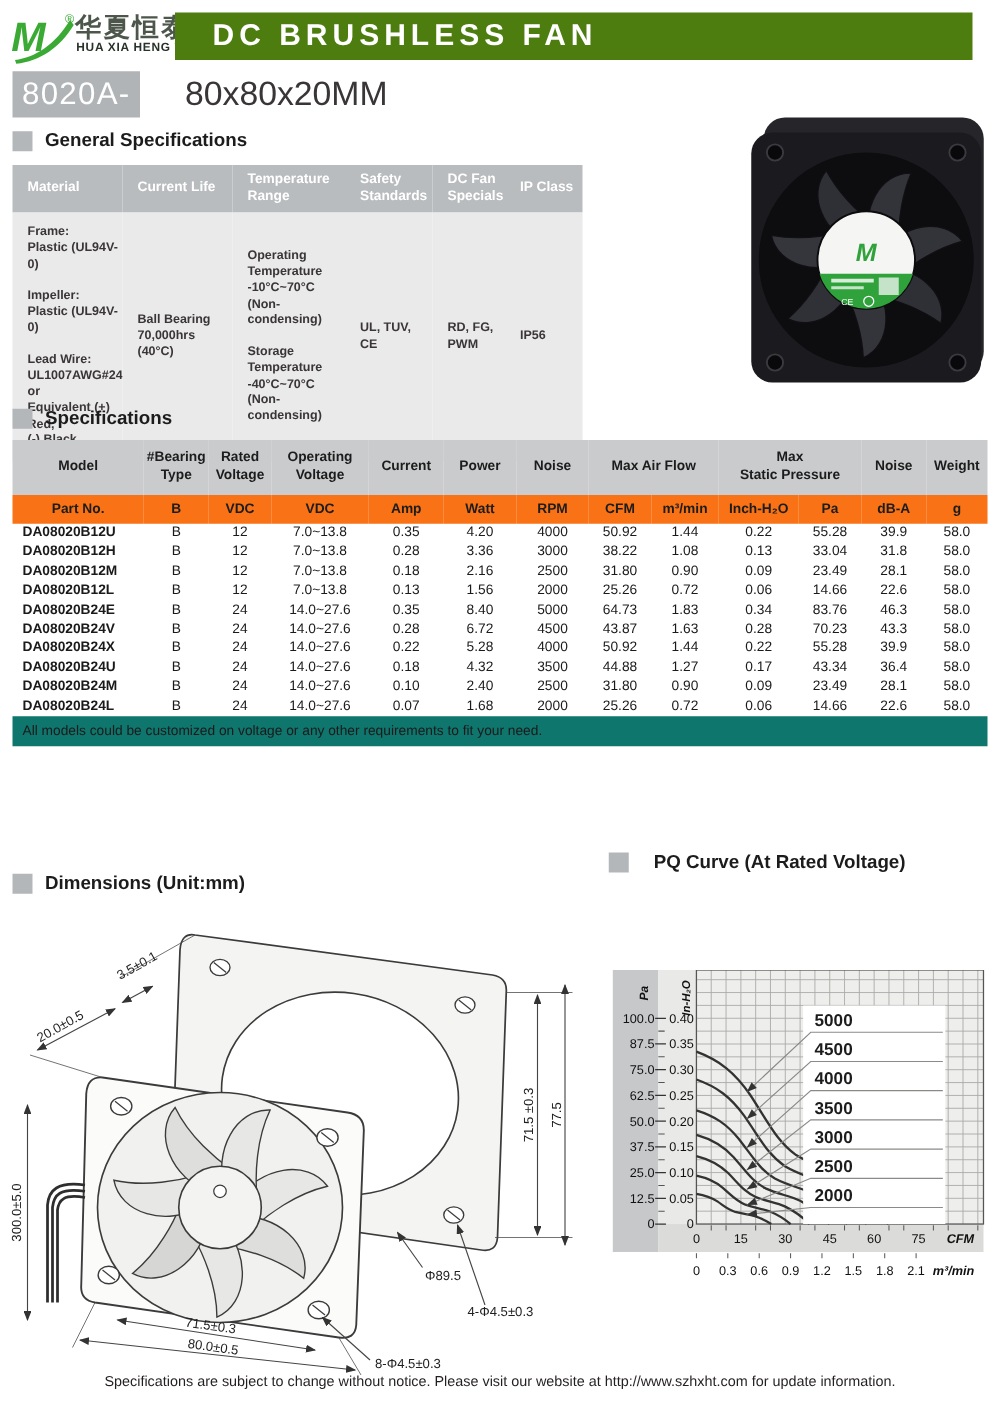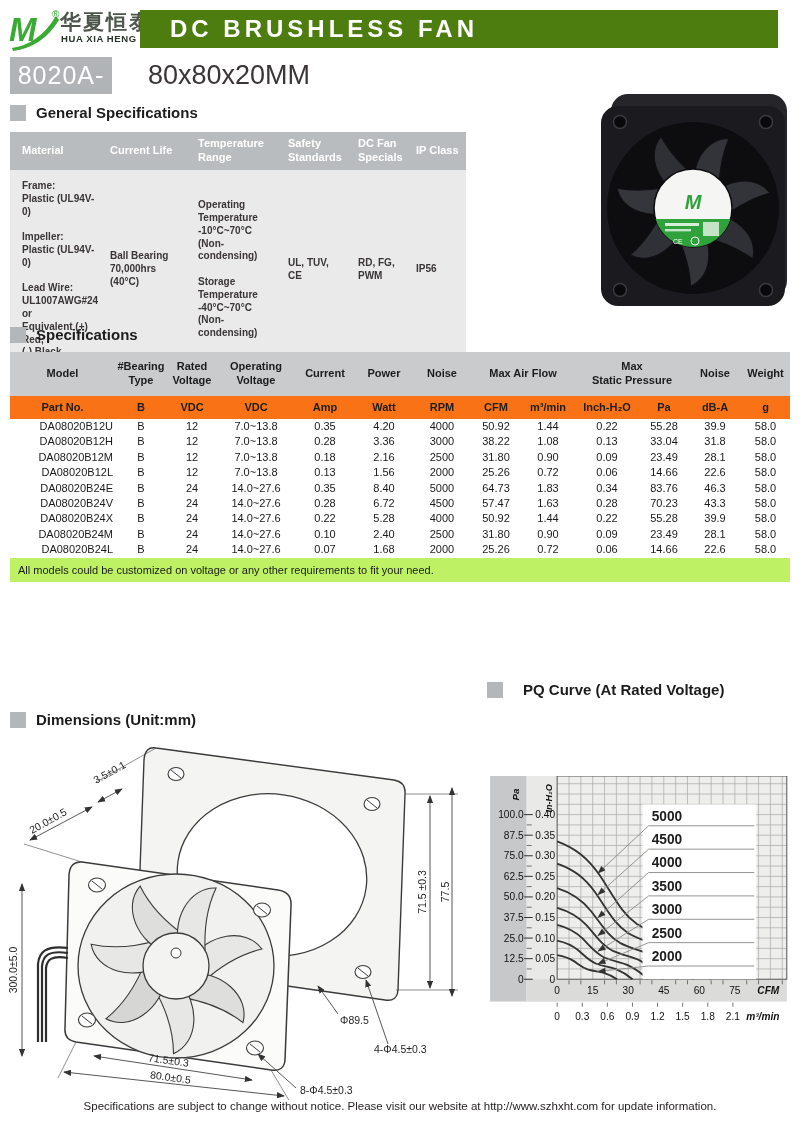--- a/index.html
+++ b/index.html
@@ -25,22 +25,22 @@
                 padding:4px 4px 4px 12px;min-height:30px;display:flex;align-items:center;line-height:1.25;}
   .gen-table .c{background:#eaeaeb;color:#3a3536;font-size:10px;line-height:1.28;
                 padding:10px 6px 10px 12px;white-space:pre-line;min-height:140px;display:flex;align-items:center;font-weight:bold;}
   
   .spec-wrap{position:absolute;left:10px;top:352px;width:780px;}
   table.spec{border-collapse:collapse;width:780px;table-layout:fixed;}
   table.spec th{font-size:11px;font-weight:bold;color:#1c1c1c;white-space:pre-line;line-height:1.25;}
   table.spec thead tr.g th{background:#c9cbcd;height:40px;padding:2px;vertical-align:middle;text-align:center;}
   table.spec thead tr.u th{background:#f97316;height:21px;padding:1px 2px;text-align:center;}
   table.spec tbody td{font-size:11px;color:#1a1a1a;text-align:center;padding:1px 2px;line-height:13.4px;}
-  table.spec tbody td.pn{text-align:right;padding-left:8px;}
-  table.spec tfoot td{background:#bef264;font-size:11px;text-align:left;padding:6px 8px;color:#1a1a1a;}
+  table.spec tbody td.pn{text-align:left;padding-left:8px;font-weight:bold;}
+  table.spec tfoot td{background:#0f766e;font-size:11px;text-align:left;padding:6px 8px;color:#1a1a1a;}
   
   .footer{position:absolute;left:0;top:1100px;width:800px;text-align:center;font-size:11.5px;color:#231f20;}
   svg text{font-family:"Liberation Sans","DejaVu Sans",sans-serif;}
 </style>
 </head>
 <body>
 
 <div class="page">
 
   <svg class="logo-svg" width="56" height="48" viewBox="0 0 56 48">
@@ -257,21 +257,21 @@
             <td>58.0</td>
           </tr>
           <tr>
             <td class="pn">DA08020B24V</td>
             <td>B</td>
             <td>24</td>
             <td>14.0~27.6</td>
             <td>0.28</td>
             <td>6.72</td>
             <td>4500</td>
-            <td>57.47</td>
+            <td>43.87</td>
             <td>1.63</td>
             <td>0.28</td>
             <td>70.23</td>
             <td>43.3</td>
             <td>58.0</td>
           </tr>
           <tr>
             <td class="pn">DA08020B24X</td>
             <td>B</td>
             <td>24</td>
@@ -280,20 +280,35 @@
             <td>5.28</td>
             <td>4000</td>
             <td>50.92</td>
             <td>1.44</td>
             <td>0.22</td>
             <td>55.28</td>
             <td>39.9</td>
             <td>58.0</td>
           </tr>
           <tr>
+            <td class="pn">DA08020B24U</td>
+            <td>B</td>
+            <td>24</td>
+            <td>14.0~27.6</td>
+            <td>0.18</td>
+            <td>4.32</td>
+            <td>3500</td>
+            <td>44.88</td>
+            <td>1.27</td>
+            <td>0.17</td>
+            <td>43.34</td>
+            <td>36.4</td>
+            <td>58.0</td>
+          </tr>
+          <tr>
             <td class="pn">DA08020B24M</td>
             <td>B</td>
             <td>24</td>
             <td>14.0~27.6</td>
             <td>0.10</td>
             <td>2.40</td>
             <td>2500</td>
             <td>31.80</td>
             <td>0.90</td>
             <td>0.09</td>
@@ -318,21 +333,21 @@
           </tr>
         </tbody>
       <tfoot>
         <tr>
             <td colspan="13">All models could be customized on voltage or any other requirements to fit your need.</td>
           </tr>
       </tfoot>
     </table>
   </div>
 
-  <div class="sec" style="left:10px;top:698px;margin-top:13px;">
+  <div class="sec" style="left:10px;top:698px;">
     <div class="bullet"></div>
     <div class="t">Dimensions (Unit:mm)</div>
   </div>
   <svg style="position:absolute;left:0;top:712px;" width="478" height="388" viewBox="0 0 478 388">
     <defs>
       <marker id="arr" markerWidth="9" markerHeight="7" refX="8" refY="3.5" orient="auto">
           <path d="M0,0 L9,3.5 L0,7 Z" fill="#333"></path>
         </marker>
       <marker id="arrS" markerWidth="9" markerHeight="7" refX="1" refY="3.5" orient="auto">
           <path d="M9,0 L0,3.5 L9,7 Z" fill="#333"></path>

